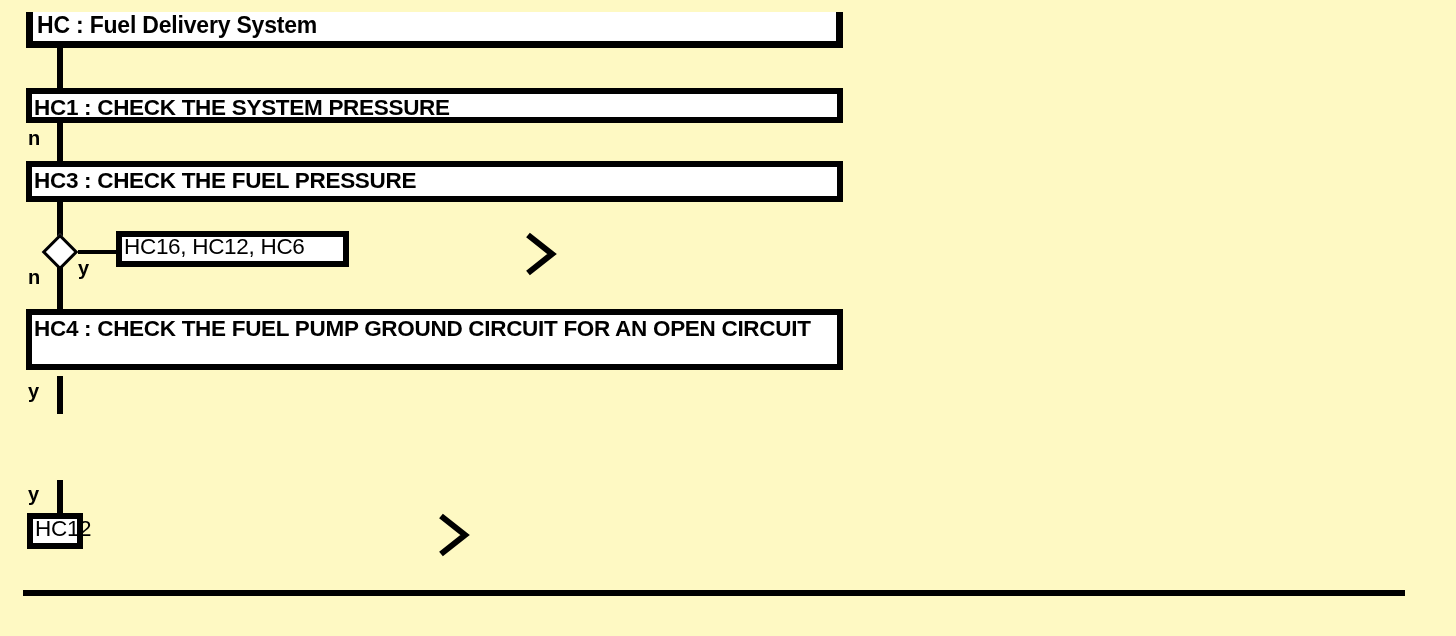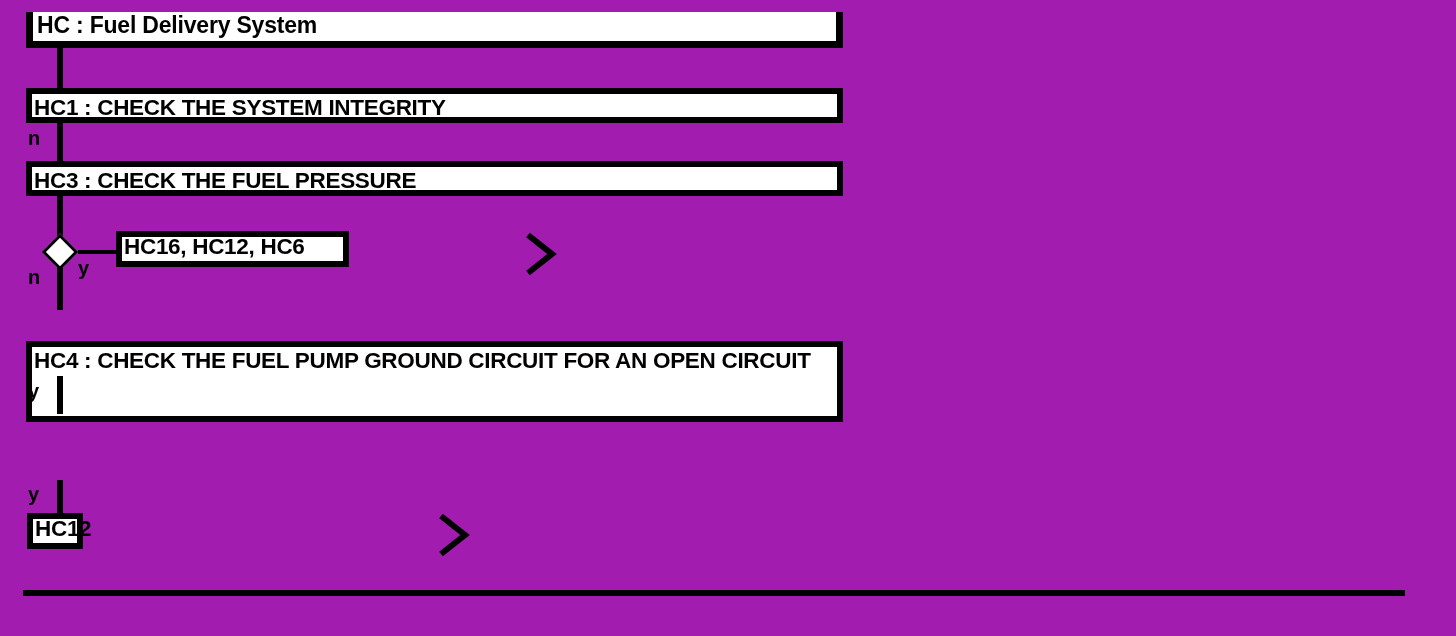--- a/index.html
+++ b/index.html
@@ -11,21 +11,21 @@
   body {
     font-family: "Liberation Sans", sans-serif;
     color: #000000;
     -webkit-font-smoothing: none;
   }
 
   #canvas {
     position: relative;
     width: 1456px;
     height: 636px;
-    background: #a21caf;
+    background: #fef9c3;
     overflow: hidden;
   }
 
   
   .abs { position: absolute; }
 
   
   .title-bar {
     left: 26px;
     top: 12px;
@@ -71,21 +71,21 @@
   .ref-box {
     box-sizing: border-box;
     border: 6px solid #000;
     background: #fff;
   }
   .ref-box .txt {
     position: absolute;
     left: 2px;
     top: -3px;
     font-size: 22.5px;
-    font-weight: bold;
+    font-weight: normal;
     line-height: 26px;
     white-space: nowrap;
     letter-spacing: -0.3px;
   }
 
   
   .vline {
     background: #000;
     width: 6px;
   }
@@ -126,27 +126,27 @@
 
 <div id="canvas">
 
   <div class="abs title-bar">
     <span class="txt">HC : Fuel Delivery System</span>
   </div>
 
   <div class="abs vline" style="left:57px; top:48px; height:40px;"></div>
 
   <div class="abs proc-box" style="top:88px; height:35px;">
-    <span class="txt">HC1 : CHECK THE SYSTEM INTEGRITY</span>
+    <span class="txt">HC1 : CHECK THE SYSTEM PRESSURE</span>
   </div>
 
   <div class="abs vline" style="left:57px; top:122px; height:40px;"></div>
   <div class="abs branch-label" style="left:28px; top:128px;">n</div>
 
-  <div class="abs proc-box" style="top:161px; height:35px;">
+  <div class="abs proc-box" style="top:161px; height:41px;">
     <span class="txt">HC3 : CHECK THE FUEL PRESSURE</span>
   </div>
 
   <div class="abs vline" style="left:57px; top:196px; height:42px;"></div>
 
   <div class="abs diamond" style="left:47px; top:239px;"></div>
 
   <div class="abs hline" style="left:78px; top:250px; width:40px;"></div>
   <div class="abs branch-label" style="left:78px; top:258px;">y</div>
 
@@ -156,21 +156,21 @@
 
   <div class="abs chevron" style="left:522px; top:230px;">
     <svg width="40" height="48" viewBox="0 0 40 48">
       <polyline points="6,5 30,24 6,43" fill="none" stroke="#000" stroke-width="6" stroke-linecap="butt" stroke-linejoin="miter"></polyline>
     </svg>
   </div>
 
   <div class="abs vline" style="left:57px; top:266px; height:44px;"></div>
   <div class="abs branch-label" style="left:28px; top:267px;">n</div>
 
-  <div class="abs proc-box" style="top:309px; height:81px;margin-top:32px;">
+  <div class="abs proc-box" style="top:309px; height:61px;">
     <span class="txt">HC4 : CHECK THE FUEL PUMP GROUND CIRCUIT FOR AN OPEN CIRCUIT</span>
   </div>
 
   <div class="abs vline" style="left:57px; top:376px; height:38px;"></div>
   <div class="abs branch-label" style="left:28px; top:381px;">y</div>
 
 
   <div class="abs vline" style="left:57px; top:480px; height:34px;"></div>
   <div class="abs branch-label" style="left:28px; top:484px;">y</div>
 

